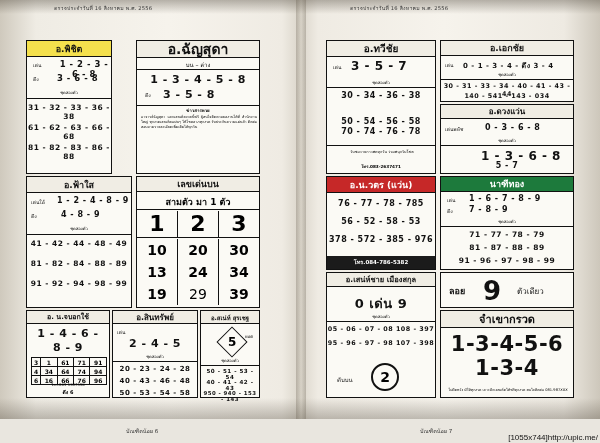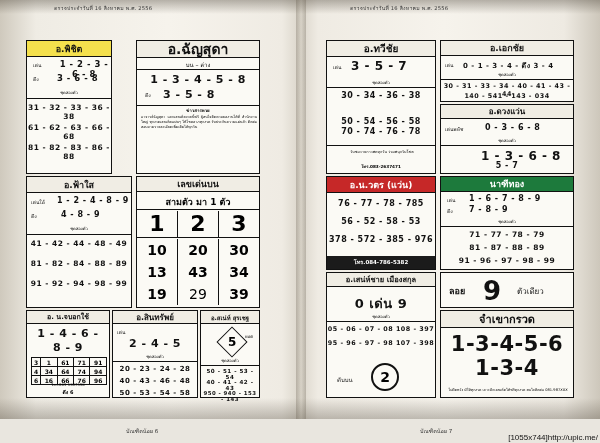--- a/index.html
+++ b/index.html
@@ -115,21 +115,21 @@
       <div style="font-size:22px;font-weight:bold;line-height:26px;">3</div>
     </div>
     <div class="rowline" style="position:absolute;left:0;top:60px;width:100%;"></div>
     <div class="cellgrid" style="position:absolute;left:0;top:62px;width:100%;height:22px;">
       <div style="font-size:14px;font-weight:bold;line-height:22px;">10</div>
       <div style="font-size:14px;font-weight:bold;line-height:22px;">20</div>
       <div style="font-size:14px;font-weight:bold;line-height:22px;">30</div>
     </div>
     <div class="cellgrid" style="position:absolute;left:0;top:84px;width:100%;height:22px;">
       <div style="font-size:14px;font-weight:bold;line-height:22px;">13</div>
-      <div style="font-size:14px;font-weight:bold;line-height:22px;">43</div>
+      <div style="font-size:14px;font-weight:bold;line-height:22px;">24</div>
       <div style="font-size:14px;font-weight:bold;line-height:22px;">34</div>
     </div>
     <div class="cellgrid" style="position:absolute;left:0;top:106px;width:100%;height:22px;">
       <div style="font-size:14px;font-weight:bold;line-height:22px;">19</div>
       <div style="font-size:14px;font-weight:normal;line-height:22px;">29</div>
       <div style="font-size:14px;font-weight:bold;line-height:22px;">39</div>
     </div>
   </div>
 
   <div class="box" style="left:26px;top:310px;width:84px;height:88px;">

